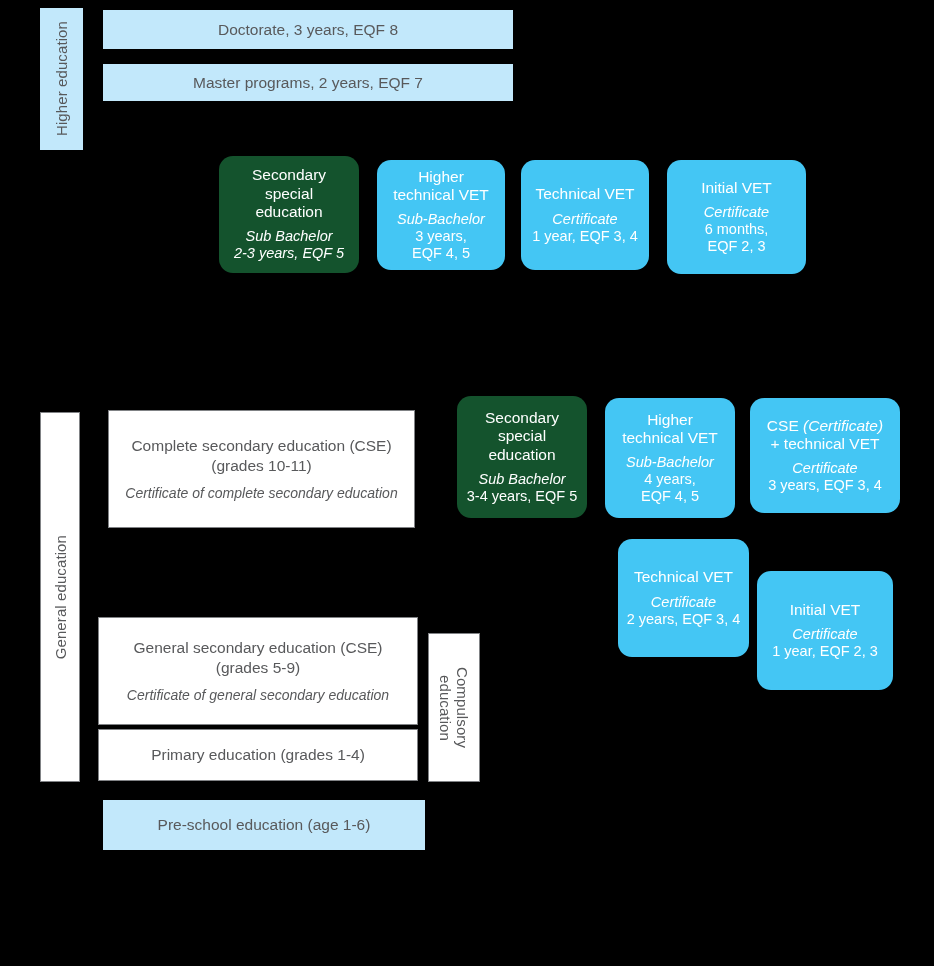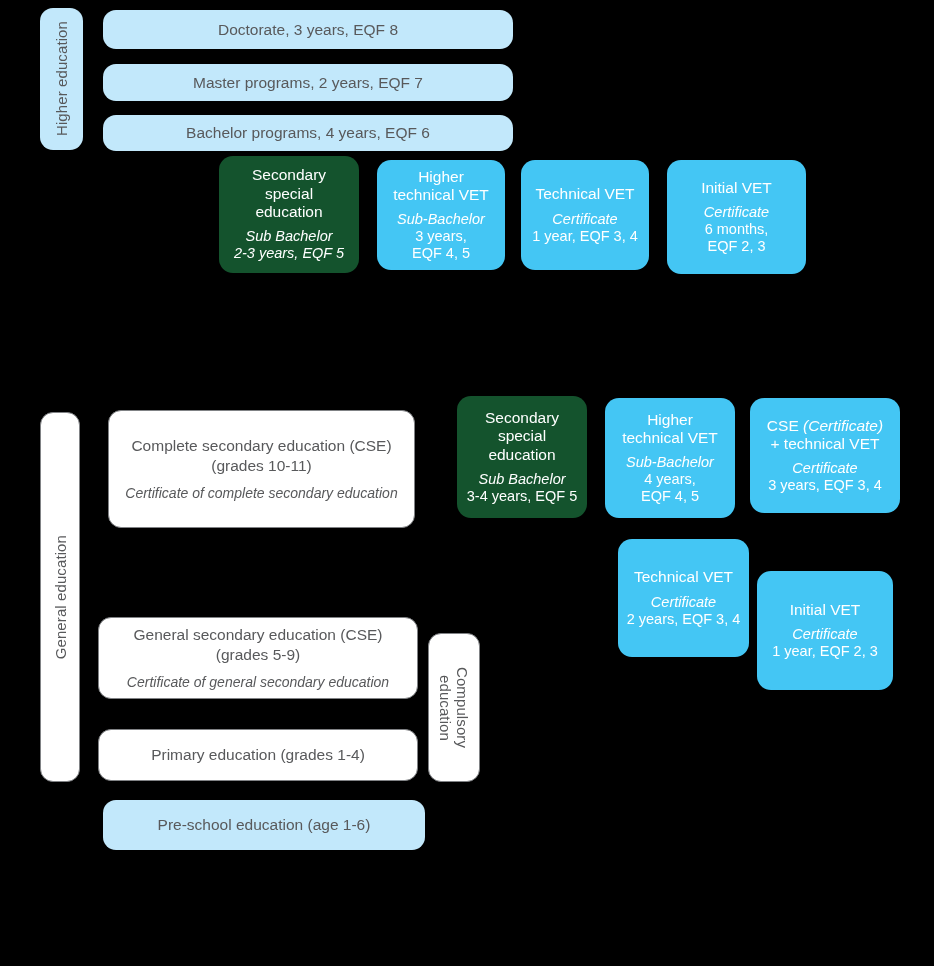--- a/index.html
+++ b/index.html
@@ -4,21 +4,21 @@
 <style>
   html,body{margin:0;padding:0;background:#000;}
   body{
     width:934px;height:966px;position:relative;overflow:hidden;
     font-family:"Liberation Sans","DejaVu Sans",sans-serif;
     background:#000000;
   }
   #canvas{position:absolute;left:0;top:0;width:934px;height:966px;}
 
   .box{position:absolute;box-sizing:border-box;display:flex;flex-direction:column;
-       align-items:center;justify-content:center;text-align:center;border-radius:13px;}
+       align-items:center;justify-content:center;text-align:center;}
 
   
   .bar-pale{
     background:#C2E8FB;border:none;color:#58595B;
     font-size:15.5px;line-height:1.25;
   }
   
   .sidebar-pale{
     background:#C2E8FB;border:none;color:#58595B;font-size:15px;
   }
@@ -57,23 +57,20 @@
   </div>
 
   <div class="box bar-pale" style="left:103px;top:10px;width:410px;height:39px;">
     <span>Doctorate, 3 years, EQF 8</span>
   </div>
 
   <div class="box bar-pale" style="left:103px;top:64px;width:410px;height:37px;">
     <span>Master programs, 2 years, EQF 7</span>
   </div>
 
-  <div class="box bar-pale" style="left:103px;top:115px;width:410px;height:36px;">
-    <span>Bachelor programs, 4 years, EQF 6</span>
-  </div>
 
   <div class="box box-round deepblue" style="left:219px;top:156px;width:140px;height:117px;">
     <span class="ttl">Secondary</span>
     <span class="ttl">special</span>
     <span class="ttl">education</span>
     <span class="gap"></span>
     <span class="sub">Sub Bachelor</span>
     <span class="sub">2-3 years, EQF 5</span>
   </div>
 
@@ -108,21 +105,21 @@
   <div class="box sidebar-white" style="left:428px;top:633px;width:52px;height:149px;">
     <span class="vtext-down"><span>Compulsory</span><br><span>education</span></span>
   </div>
 
   <div class="box box-white" style="left:108px;top:410px;width:307px;height:118px;">
     <span>Complete secondary education (CSE)</span>
     <span>(grades 10-11)</span>
     <span class="sub">Certificate of complete secondary education</span>
   </div>
 
-  <div class="box box-white" style="left:98px;top:617px;width:320px;height:82px;">
+  <div class="box box-white" style="left:98px;top:617px;width:320px;height:108px;">
     <span>General secondary education (CSE)</span>
     <span>(grades 5-9)</span>
     <span class="sub">Certificate of general secondary education</span>
   </div>
 
   <div class="box box-white" style="left:98px;top:729px;width:320px;height:52px;">
     <span>Primary education (grades 1-4)</span>
   </div>
 
   <div class="box bar-pale" style="left:103px;top:800px;width:322px;height:50px;">

